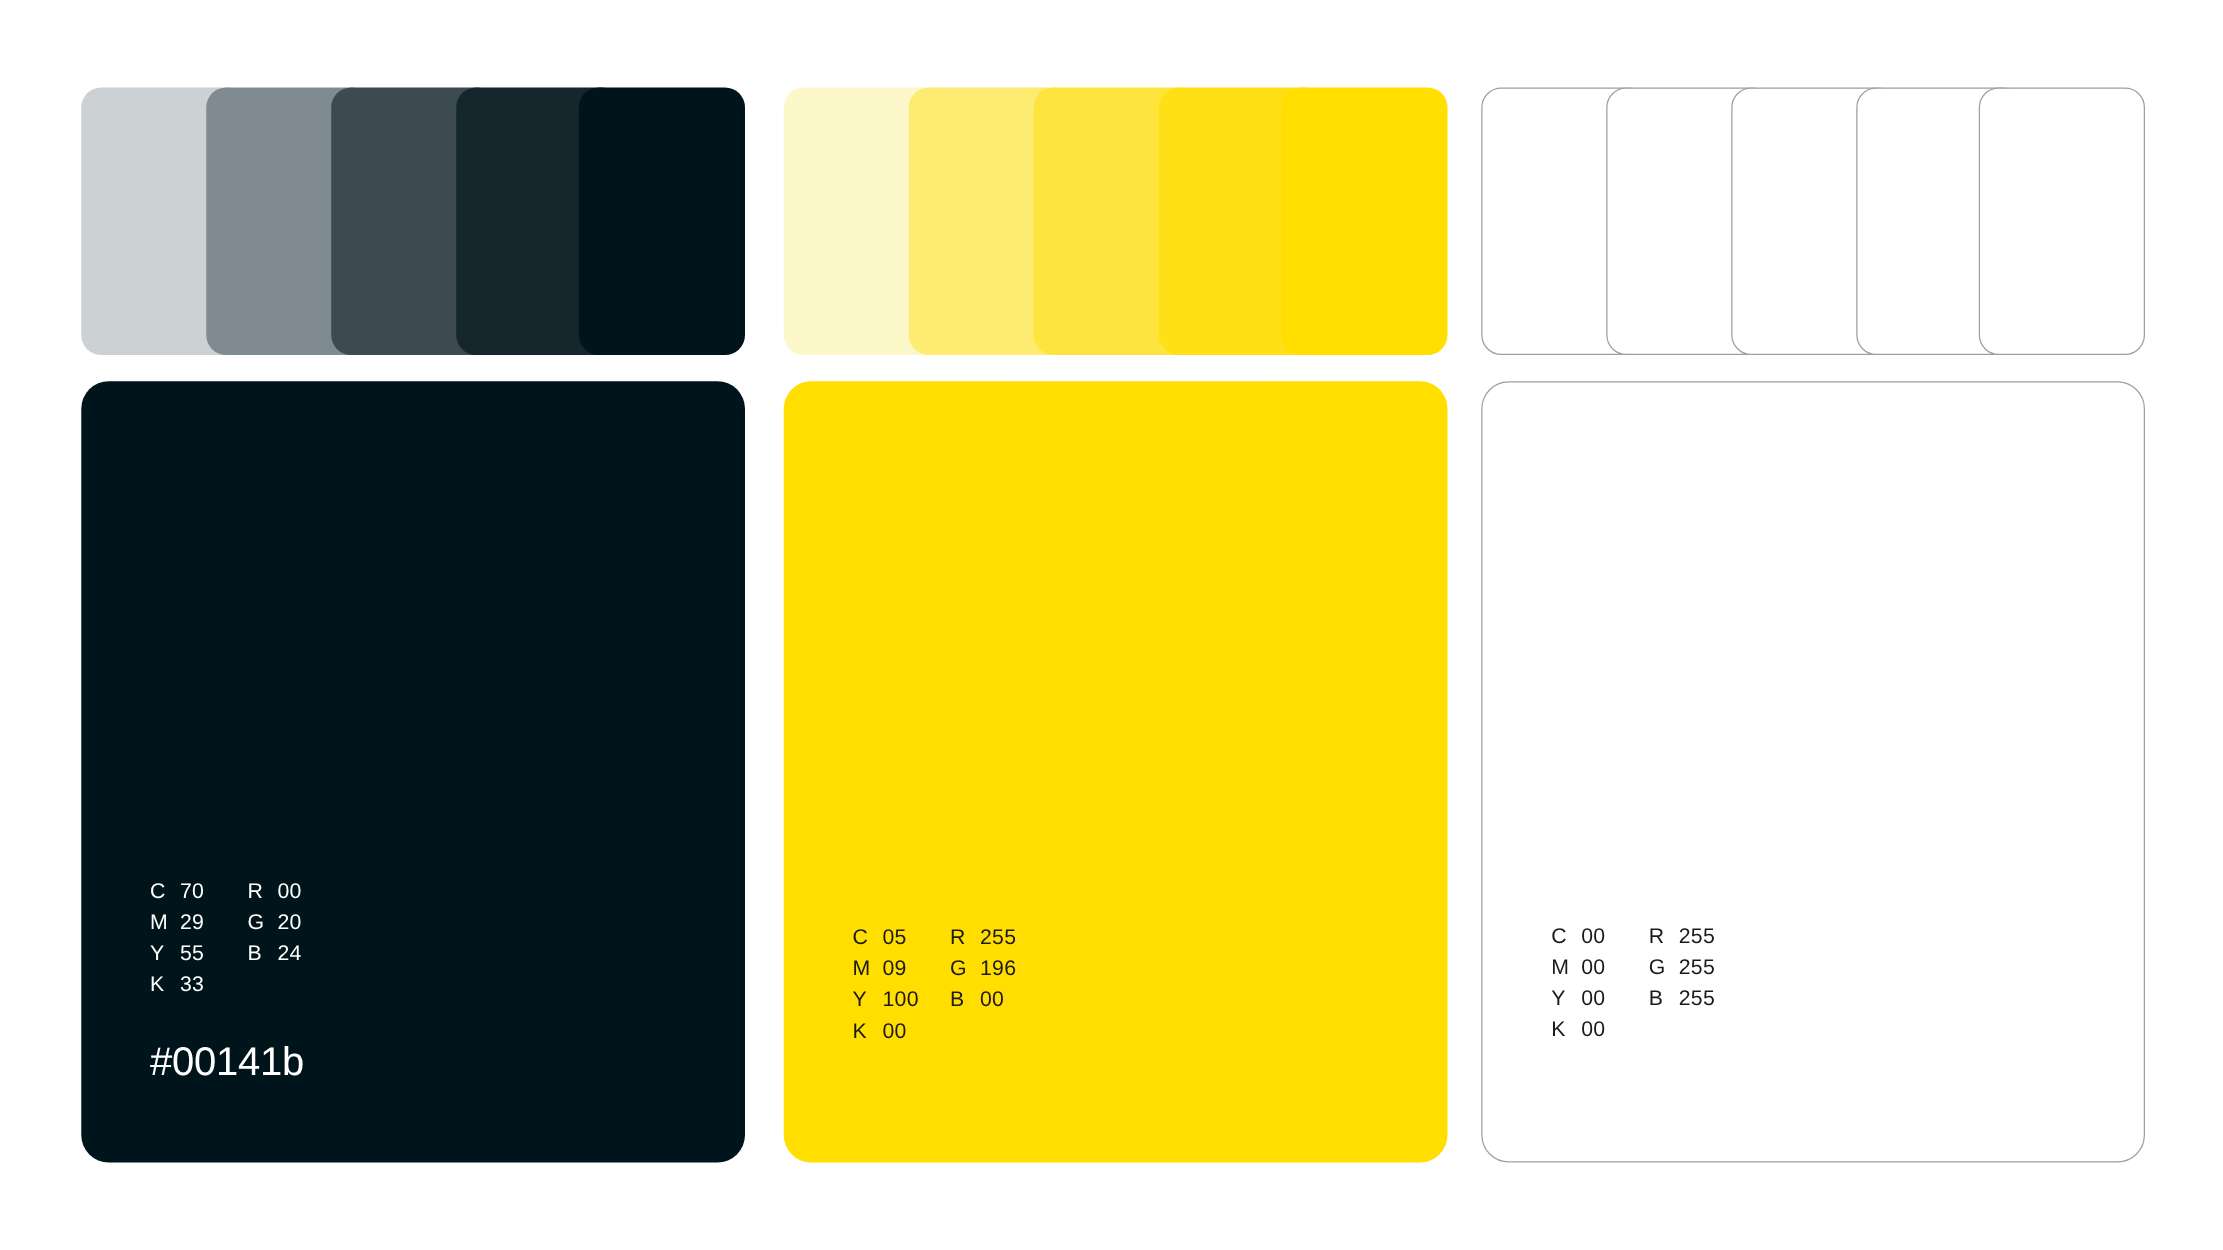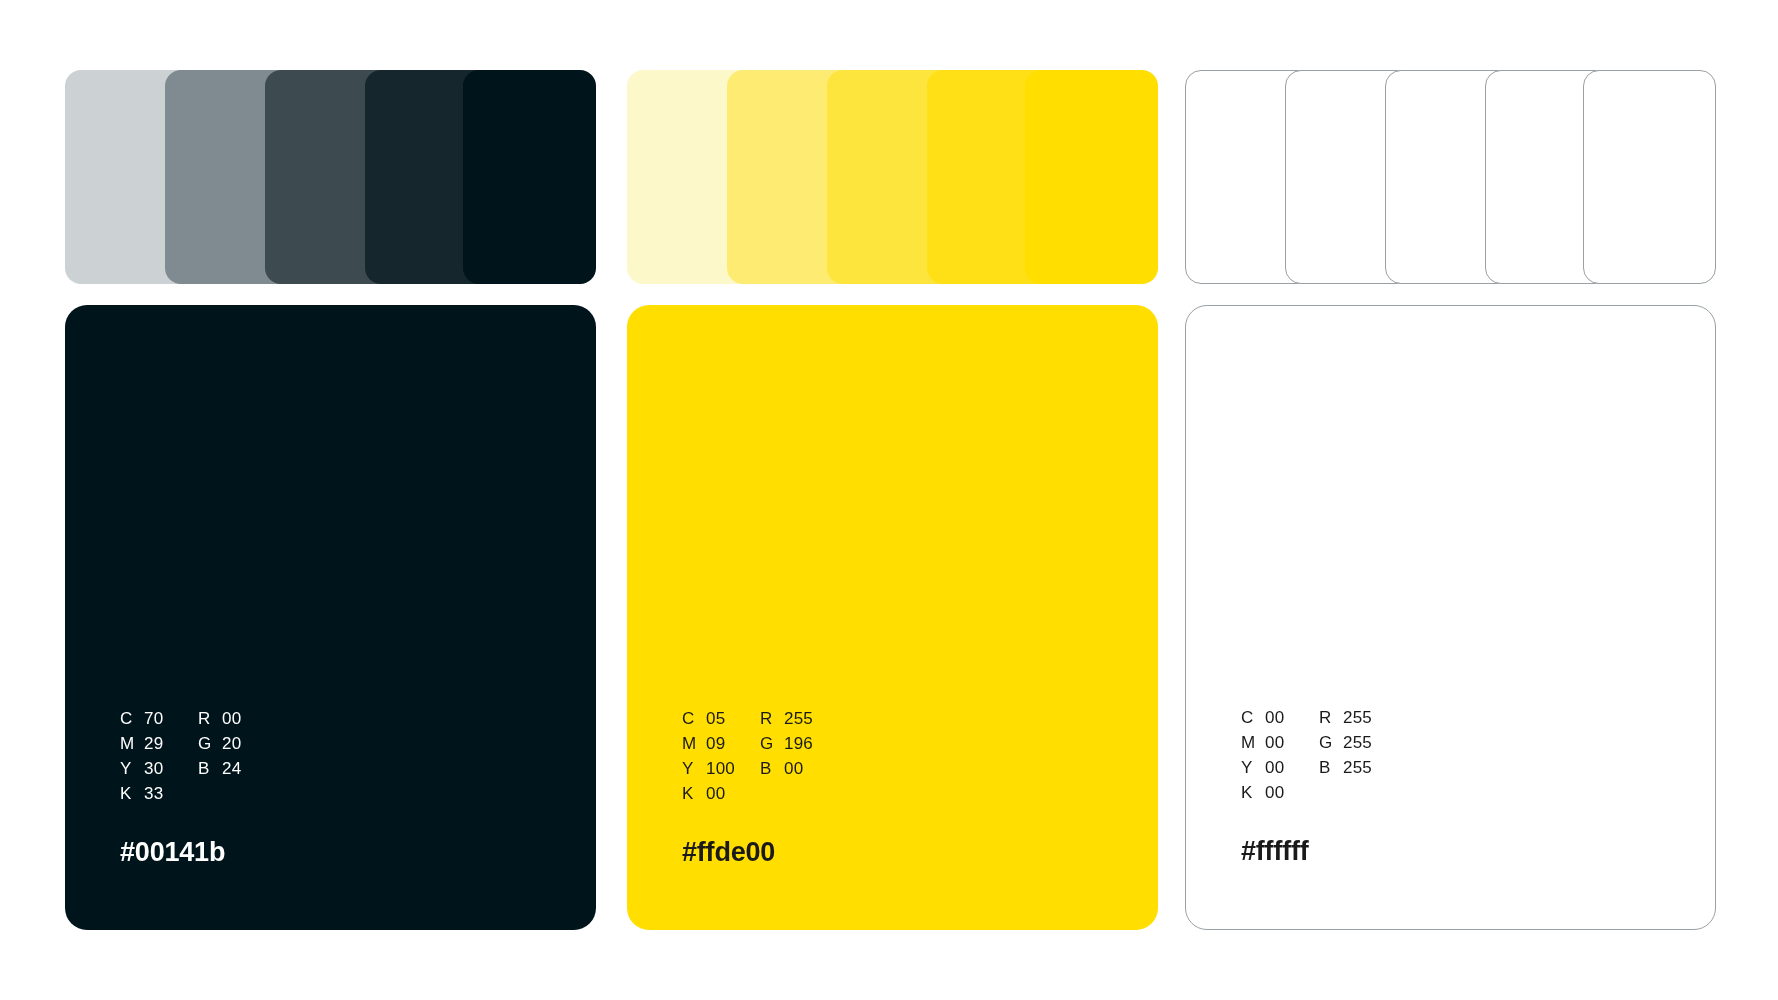--- a/index.html
+++ b/index.html
@@ -88,22 +88,22 @@
   .value-key {
     display: inline-block;
     width: 24px;
     flex: 0 0 24px;
   }
   .value-num {
     display: inline-block;
   }
 
   .hex {
-    font-size: 27px;
-    font-weight: bold;
+    font-size: 32px;
+    font-weight: normal;
     letter-spacing: -0.2px;
   }
 
   .on-dark  { color: #ffffff; }
   .on-light { color: #1a1a1a; }
 </style>
 </head>
 <body>
 
 <div class="board">
@@ -139,21 +139,21 @@
           <div class="value-row on-dark">
             <span class="value-key">C</span>
             <span class="value-num">70</span>
           </div>
           <div class="value-row on-dark">
             <span class="value-key">M</span>
             <span class="value-num">29</span>
           </div>
           <div class="value-row on-dark">
             <span class="value-key">Y</span>
-            <span class="value-num">30</span>
+            <span class="value-num">55</span>
           </div>
           <div class="value-row on-dark">
             <span class="value-key">K</span>
             <span class="value-num">33</span>
           </div>
         </div>
         <div class="value-col">
           <div class="value-row on-dark">
             <span class="value-key">R</span>
             <span class="value-num">00</span>
@@ -201,21 +201,20 @@
           <div class="value-row on-light">
             <span class="value-key">G</span>
             <span class="value-num">196</span>
           </div>
           <div class="value-row on-light">
             <span class="value-key">B</span>
             <span class="value-num">00</span>
           </div>
         </div>
       </div>
-      <div class="hex on-light">#ffde00</div>
     </div>
   </div>
 
   <div class="card card-white" style="background-color: rgb(255, 255, 255);">
     <div class="card-info">
       <div class="value-grid">
         <div class="value-col">
           <div class="value-row on-light">
             <span class="value-key">C</span>
             <span class="value-num">00</span>
@@ -241,17 +240,16 @@
           <div class="value-row on-light">
             <span class="value-key">G</span>
             <span class="value-num">255</span>
           </div>
           <div class="value-row on-light">
             <span class="value-key">B</span>
             <span class="value-num">255</span>
           </div>
         </div>
       </div>
-      <div class="hex on-light">#ffffff</div>
     </div>
   </div>
 
 </div>
 
 </body></html>

